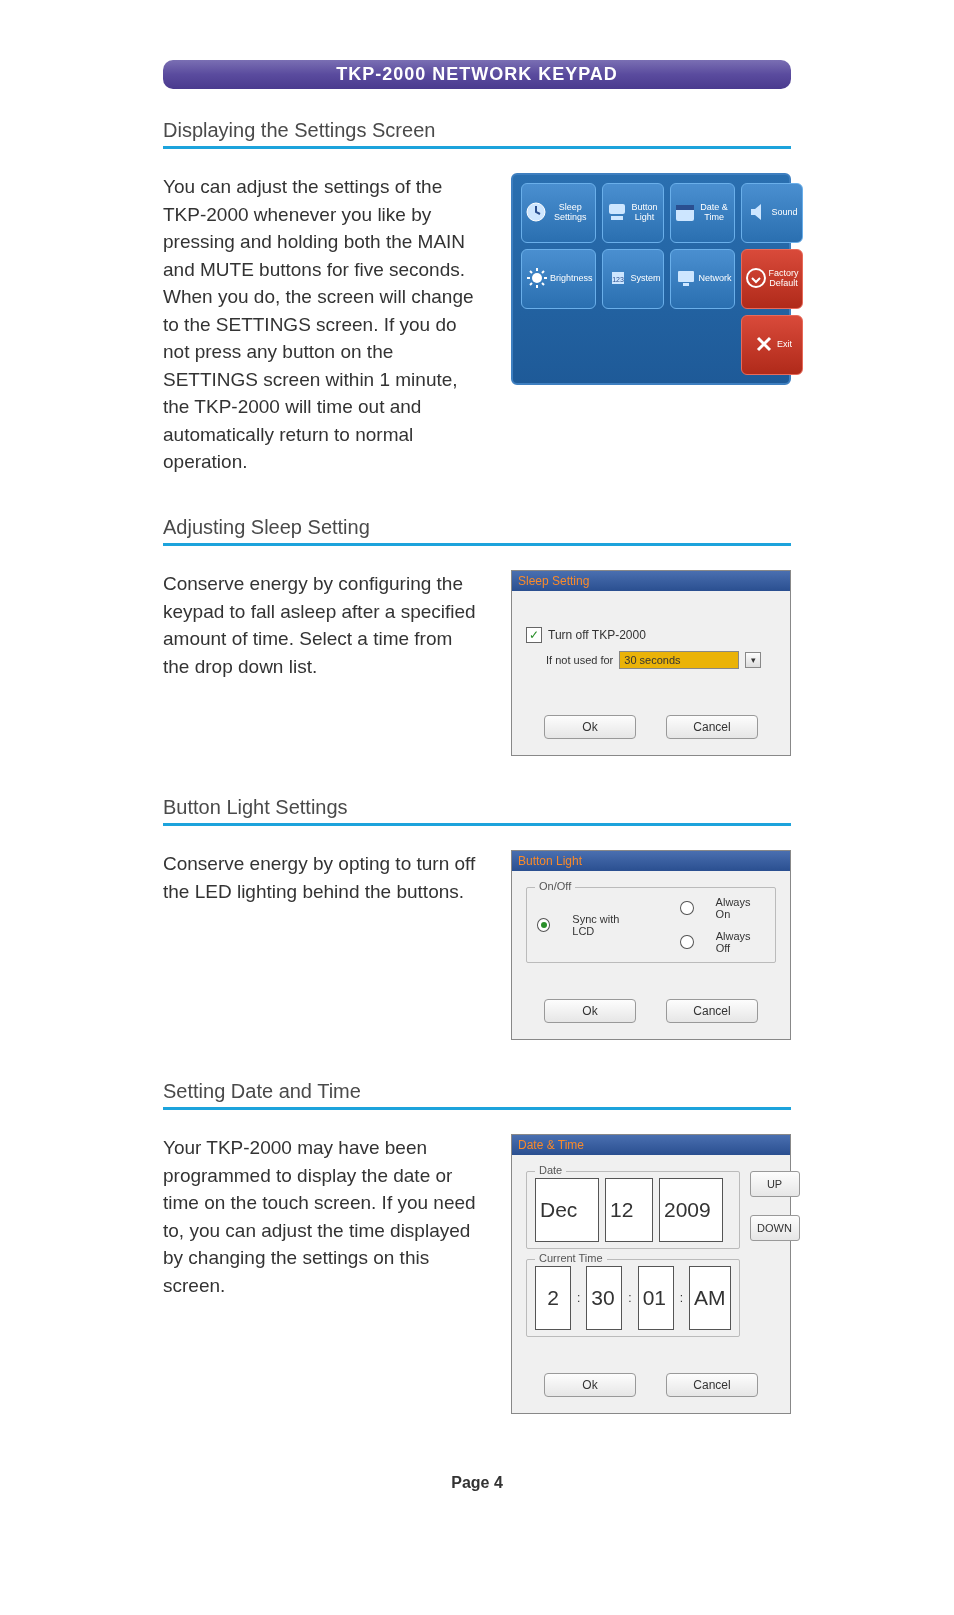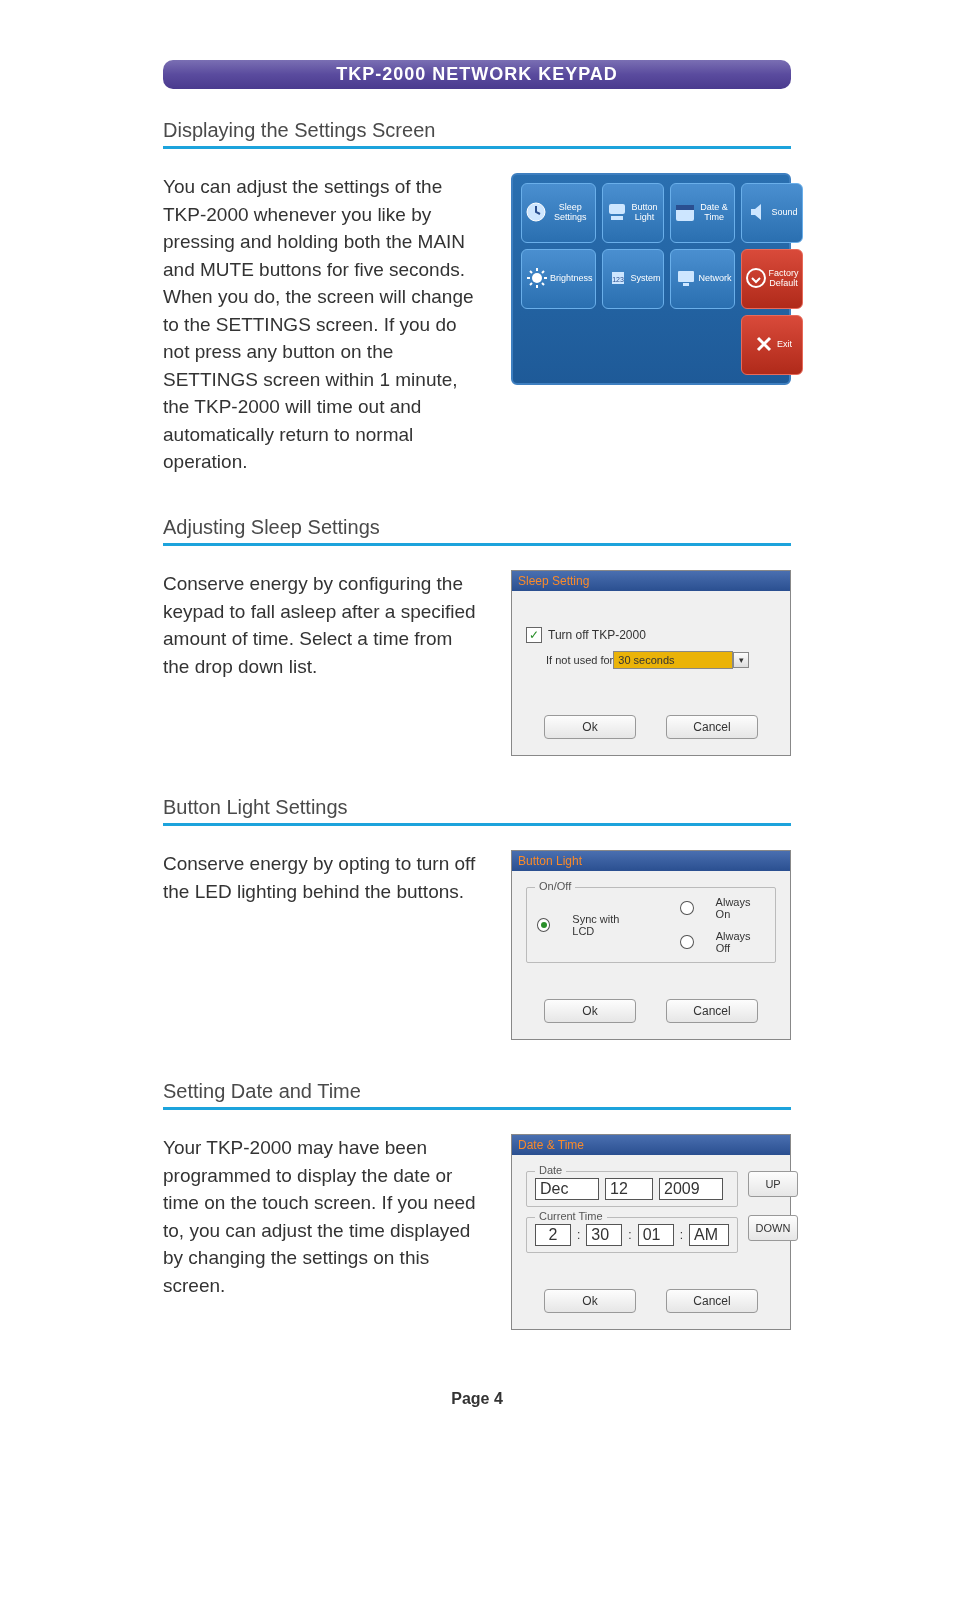--- a/index.html
+++ b/index.html
@@ -21,39 +21,39 @@
   .tile.grid-end{grid-column:4/5;}
 
   
   .dialog{width:280px;border:1px solid #888;background:#f0f0f0;box-sizing:border-box;font-size:12px;color:#333;}
   .dlg-title{background:linear-gradient(180deg,#4a6fb0 0%,#2a4f90 100%);color:#fa8a2a;padding:3px 6px;font-size:12px;}
   .dlg-body{padding:16px 14px;}
   .dlg-btns{display:flex;gap:30px;justify-content:center;padding:10px 14px 16px;}
   .dlg-btn{border:1px solid #999;background:linear-gradient(180deg,#fdfdfd,#e6e6e6);border-radius:4px;padding:4px 0;width:90px;text-align:center;font-size:12px;}
   .chk{display:inline-flex;align-items:center;gap:6px;margin-bottom:8px;}
   .chk-box{width:14px;height:14px;border:1px solid #666;background:#fff;display:flex;align-items:center;justify-content:center;color:#2a8f2a;font-size:12px;line-height:1;}
-  .dd{display:flex;align-items:center;gap:0;margin-left:20px;font-size:11px;text-align:center;}
+  .dd{display:flex;align-items:center;gap:6px;margin-left:20px;font-size:11px;text-align:center;}
   .dd-field{border:1px solid #888;background:#eab308;padding:2px 4px;width:110px;display:flex;justify-content:space-between;align-items:center;}
   .dd-arrow{border:1px solid #888;background:linear-gradient(#fdfdfd,#ddd);width:14px;height:14px;display:flex;align-items:center;justify-content:center;font-size:9px;}
 
   .fieldset{border:1px solid #bbb;border-radius:2px;padding:8px 10px;margin-bottom:10px;position:relative;}
   .fieldset-label{position:absolute;top:-8px;left:8px;background:#f0f0f0;padding:0 4px;font-size:11px;color:#555;}
   .radio-row{display:flex;gap:40px;}
   .radio-col{display:flex;flex-direction:column;gap:10px;}
   .radio{display:flex;align-items:center;gap:22px;font-size:11px;}
   .radio-circle{width:12px;height:12px;border:1px solid #555;border-radius:50%;background:#fff;display:flex;align-items:center;justify-content:center;}
   .radio-dot{width:6px;height:6px;border-radius:50%;background:#2a8f2a;}
 
   .slider{position:relative;height:22px;margin-top:4px;}
   .slider-ticks{display:flex;justify-content:space-between;position:absolute;left:0;right:0;top:10px;}
   .slider-tick{width:1px;height:6px;background:#888;}
   .slider-thumb{position:absolute;top:2px;width:10px;height:16px;background:linear-gradient(#cfe8cf,#9fd09f);border:1px solid #6a9a6a;border-radius:2px;}
 
   .date-row{display:flex;gap:6px;align-items:center;}
-  .date-field{border:1px solid #555;background:#fff;font-family:Arial,sans-serif;font-size:16px;padding:1px 4px;min-width:38px;}
+  .date-field{border:1px solid #555;background:#fff;font-family:Arial,sans-serif;font-size:21px;padding:19px 4px;min-width:38px;}
   .date-field.wide{min-width:54px;}
   .side-btn{border:1px solid #999;background:linear-gradient(180deg,#fdfdfd,#e6e6e6);border-radius:3px;width:48px;text-align:center;font-size:11px;padding:6px 0;}
   .dt-flex{display:flex;gap:10px;align-items:flex-start;}
   .dt-left{flex:1;}
 
   svg{display:block;}
 </style>
 </head>
 <body>
 
@@ -147,21 +147,21 @@
                   <path d="M6 6l12 12M18 6L6 18" stroke="#fff" stroke-width="3"></path>
                 </svg>
               </span>
             <span>Exit</span>
           </div>
         </div>
       </div>
     </div>
   </div>
 
-  <h2 class="section-title">Adjusting Sleep Settings</h2>
+  <h2 class="section-title">Adjusting Sleep Setting</h2>
   <div class="rule"></div>
   <div class="row">
     <div class="col-text">Conserve energy by configuring the keypad to fall asleep after a specified amount of time. Select a time from the drop down list.</div>
     <div class="col-fig">
       <div class="dialog">
         <div class="dlg-title">Sleep Setting</div>
         <div class="dlg-body">
           <div style="height:20px"></div>
           <div class="chk">
             <span class="chk-box">✓</span>

